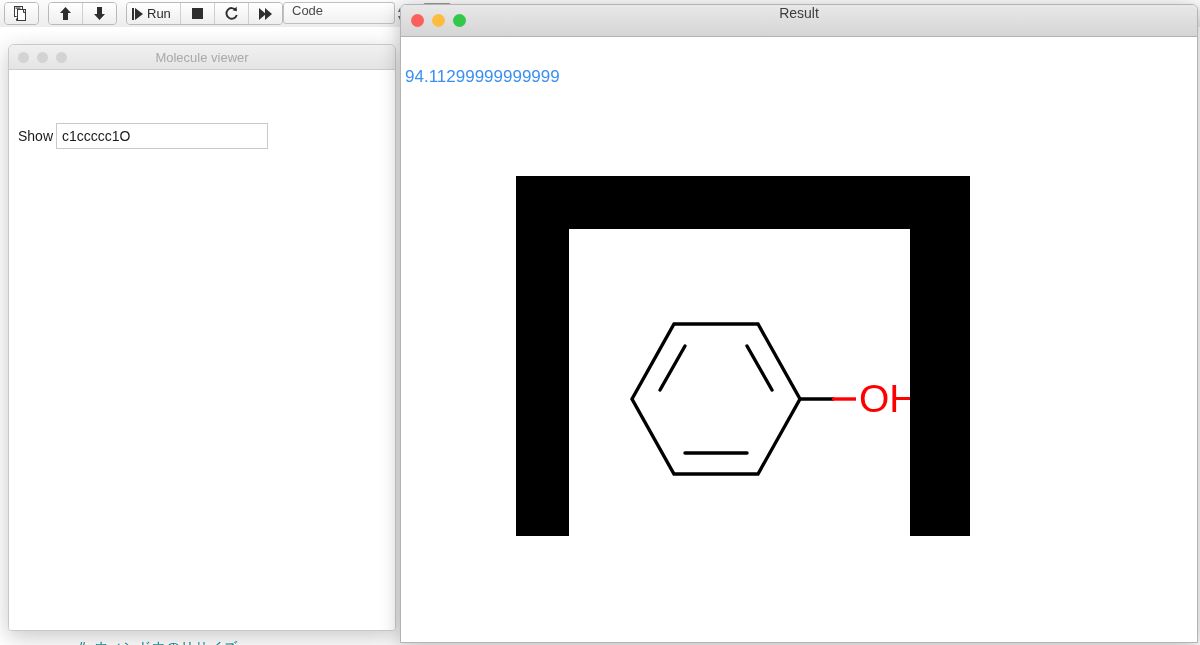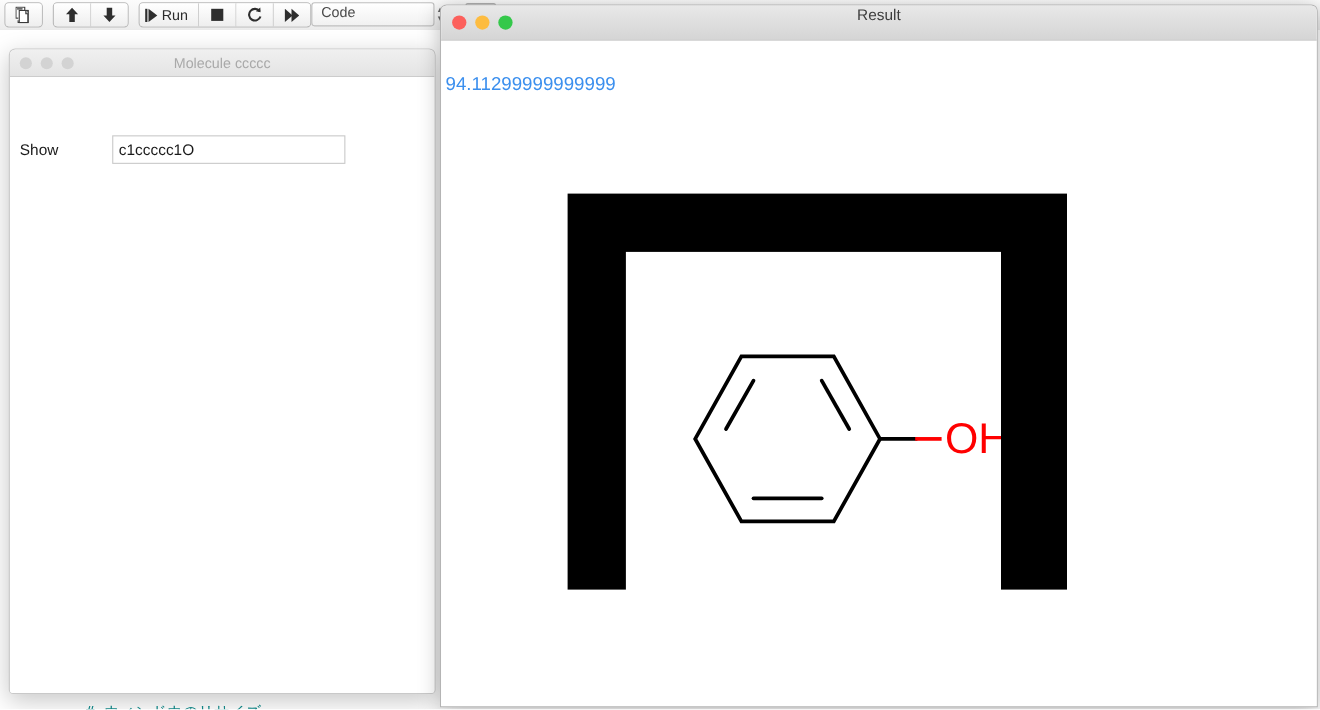--- a/index.html
+++ b/index.html
@@ -165,40 +165,38 @@
     text-align: center;
     font-size: 14px;
     font-weight: bold;
     color: #e5375c;
   }
   .mv-row {
     position: absolute;
     left: 6px; top: 53px;
     display: flex;
     align-items: center;
-    gap: 6px;
   }
   .mv-show-btn {
     font-size: 14px;
     color: #1a1a1a;
     background: #ffffff;
     border: 1px solid #ffffff;
     padding: 1px 2px;
   }
   .mv-input {
     width: 212px;
     height: 26px;
     box-sizing: border-box;
     border: 1px solid #c9c9c9;
     background: #ffffff;
     font-size: 14px;
     color: #1a1a1a;
     padding: 0 5px;
     font-family: "Liberation Sans", sans-serif;
-    margin-left: 40px;
   }
 
   
   .res-window {
     position: absolute;
     left: 400px; top: 4px;
     width: 796px; height: 637px;
     background: #ffffff;
     border: 1px solid #b4b4b4;
     border-radius: 6px 6px 0 0;
@@ -348,21 +346,21 @@
     </div>
   </div>
 
   <div class="mv-window">
     <div class="mv-titlebar">
       <div class="mv-lights">
         <i></i>
         <i></i>
         <i></i>
       </div>
-      <div class="mv-title">Molecule ccccc</div>
+      <div class="mv-title">Molecule viewer</div>
     </div>
     <div class="mv-body">
       <div class="mv-row">
         <button class="mv-show-btn">Show</button>
         <input class="mv-input" type="text" value="c1ccccc1O" style="">
       </div>
     </div>
   </div>
 
   <div class="res-window">

